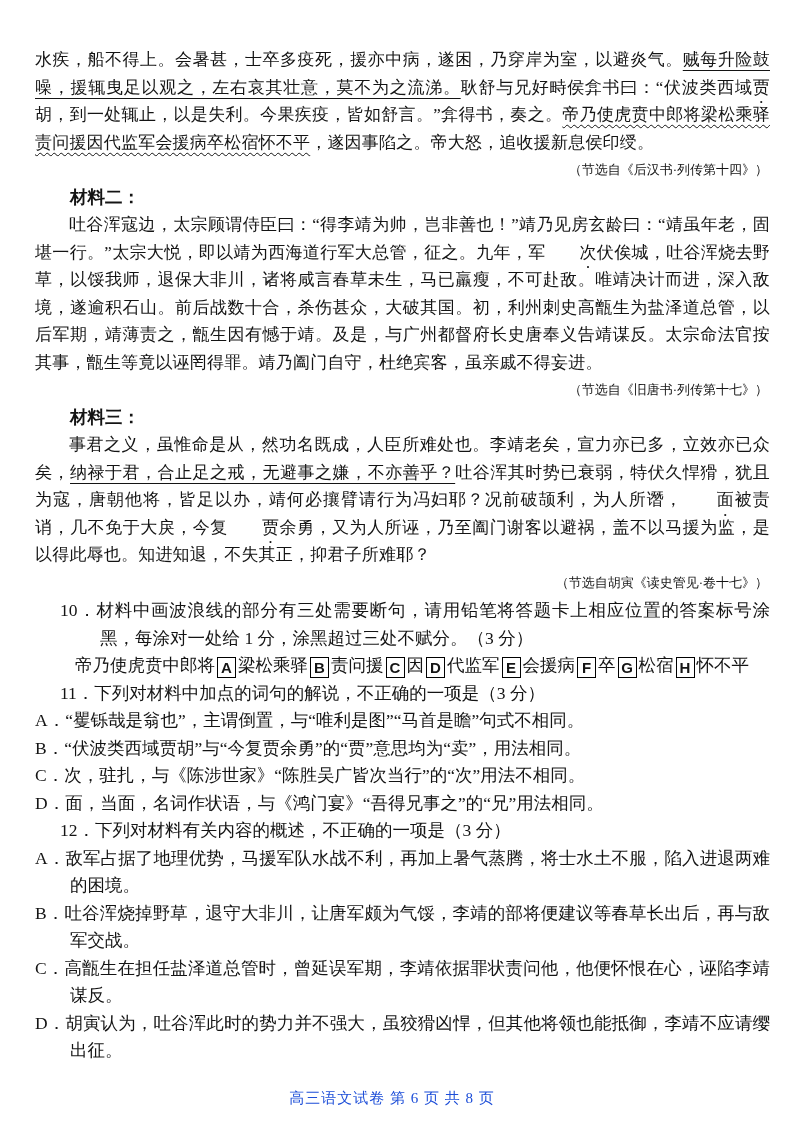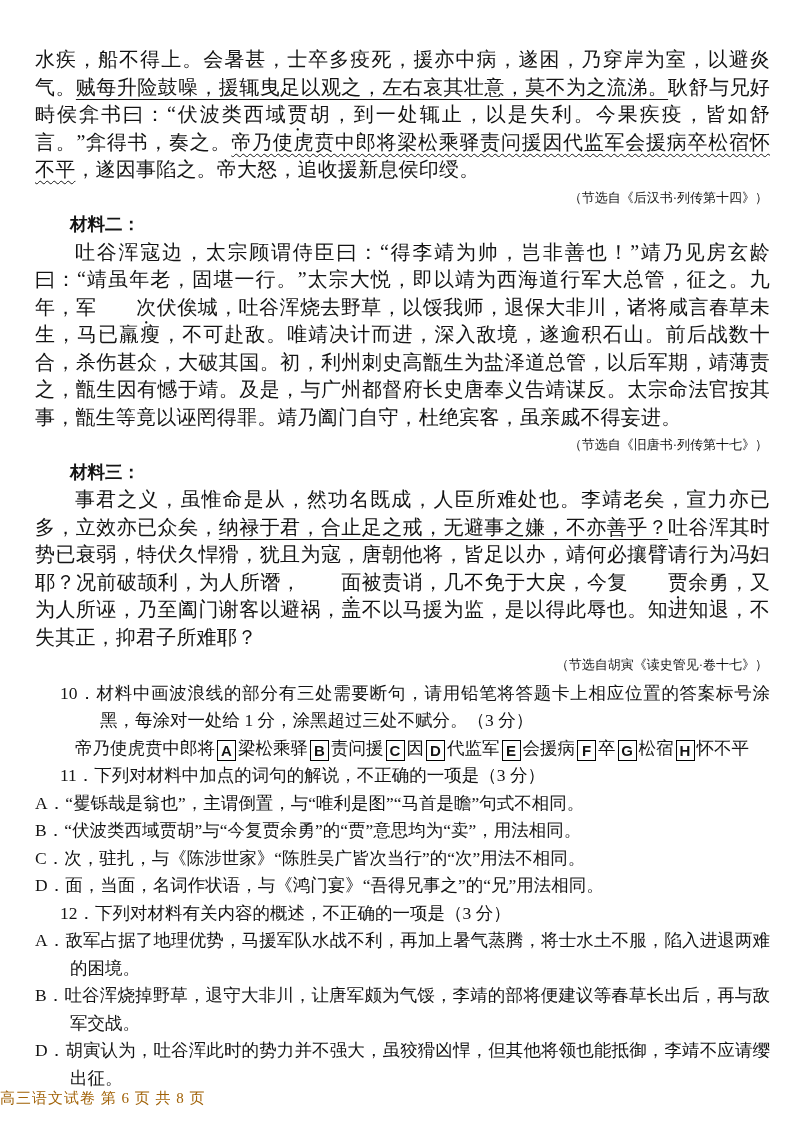--- a/index.html
+++ b/index.html
@@ -3,21 +3,21 @@
 <meta charset="utf-8">
 <style>
   * { margin:0; padding:0; box-sizing:border-box; }
   html,body { background:#e8e8e8; }
   body { width:800px; height:1132px; font-family:"Liberation Serif","DejaVu Serif",serif; color:#141414; }
   .page {
     position:relative; width:800px; height:1132px; background:#ffffff;
     padding:46px 30px 0 35px; overflow:hidden;
   }
   .passage p.body {
-    font-size:20px; line-height:27.5px; text-align:justify; text-justify:inter-ideograph;
+    font-size:17px; line-height:27.5px; text-align:justify; text-justify:inter-ideograph;
     letter-spacing:0.2px;
   }
   .indent { text-indent:2em; }
   .mat-header { font-size:17.5px; line-height:27.5px; text-indent:2em; font-weight:bold; }
   .source { font-size:13px; line-height:27.5px; text-align:right; padding-right:2px; }
   .u-line { text-decoration:underline; text-decoration-thickness:1px; text-underline-offset:5px; }
   .w-line { text-decoration:underline wavy; text-decoration-thickness:1px; text-underline-offset:4px; }
   .dot-char { position:relative; display:inline-block; }
   .dot-char::after {
     content:"•"; position:absolute; left:0; right:0; bottom:-0.68em;
@@ -27,22 +27,22 @@
     display:inline-block; border:1.5px solid #000; min-width:19px; padding:0 2px; margin:0 2px;
     text-align:center; font-weight:bold; font-size:15px; line-height:19px; vertical-align:-2px;
     font-family:"Liberation Sans","DejaVu Sans",sans-serif;
   }
   .questions { margin-top:1px; }
   .question { font-size:17.5px; line-height:27.5px; }
   .q-stem { padding-left:40px; text-indent:-40px; text-align:justify; text-justify:inter-ideograph;margin-left:25px; }
   .q-sentence { margin-left:40px; white-space:nowrap; }
   .option { padding-left:35px; text-indent:-35px; text-align:justify; text-justify:inter-ideograph; }
   .page-footer {
-    position:absolute; left:0; right:16px; bottom:24px; text-align:left;
-    font-size:15px; color:#a16207; letter-spacing:1px;
+    position:absolute; left:0; right:16px; bottom:24px; text-align:center;
+    font-size:15px; color:#1d4ed8; letter-spacing:1px;
   }
 </style>
 </head>
 <body>
 
 <div class="page">
 
   <section class="passage">
     <p class="body"><span class="">水疾，船不得上。会暑甚，士卒多疫死，援亦中病，遂困，乃穿岸为室，以避炎气。</span><span class="u-line">贼每升险鼓噪，援辄曳足以观之，左右哀其壮意，莫不为之流涕。</span><span class="">耿舒与兄好畤侯弇书曰：“伏波类西域</span><span><span class="dot-char">贾</span></span><span class="">胡，到一处辄止，以是失利。今果疾疫，皆如舒言。”弇得书，奏之。</span><span class="w-line">帝乃使虎贲中郎将梁松乘驿责问援因代监军会援病卒松宿怀不平</span><span class="">，遂因事陷之。帝大怒，追收援新息侯印绶。</span></p>
     <p class="source">（节选自《后汉书·列传第十四》）</p>
@@ -91,20 +91,23 @@
       <p class="q-stem">
         <span>12．</span><span>下列对材料有关内容的概述，不正确的一项是（3 分）</span>
       </p>
       <p class="option">
         <span>A．</span><span>敌军占据了地理优势，马援军队水战不利，再加上暑气蒸腾，将士水土不服，陷入进退两难的困境。</span>
       </p>
       <p class="option">
         <span>B．</span><span>吐谷浑烧掉野草，退守大非川，让唐军颇为气馁，李靖的部将便建议等春草长出后，再与敌军交战。</span>
       </p>
       <p class="option">
+        <span>C．</span><span>高甑生在担任盐泽道总管时，曾延误军期，李靖依据罪状责问他，他便怀恨在心，诬陷李靖谋反。</span>
+      </p>
+      <p class="option">
         <span>D．</span><span>胡寅认为，吐谷浑此时的势力并不强大，虽狡猾凶悍，但其他将领也能抵御，李靖不应请缨出征。</span>
       </p>
     </div>
 
   </section>
 
   <div class="page-footer">高三语文试卷  第 6 页  共 8 页</div>
 
 </div>
 

